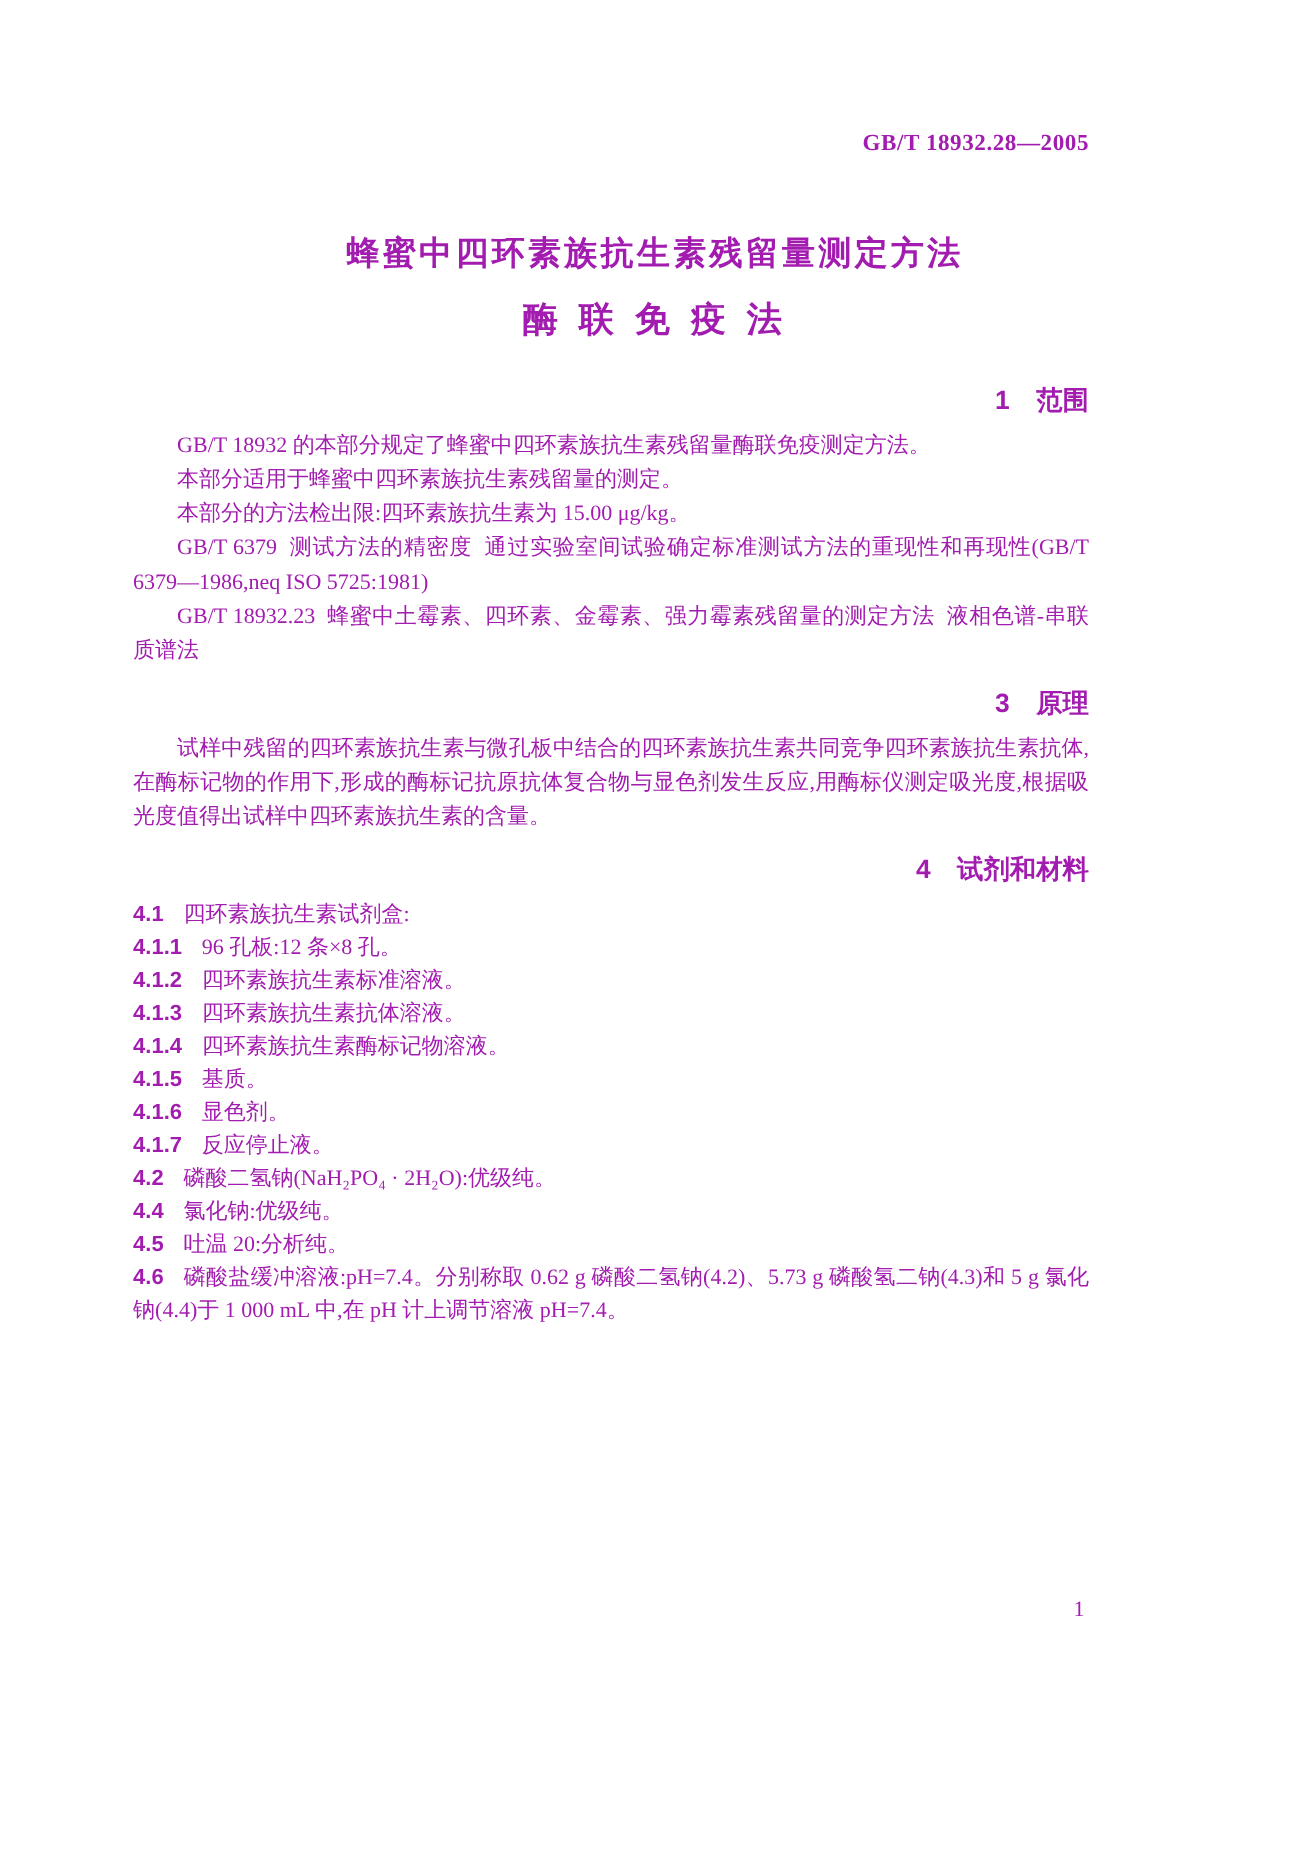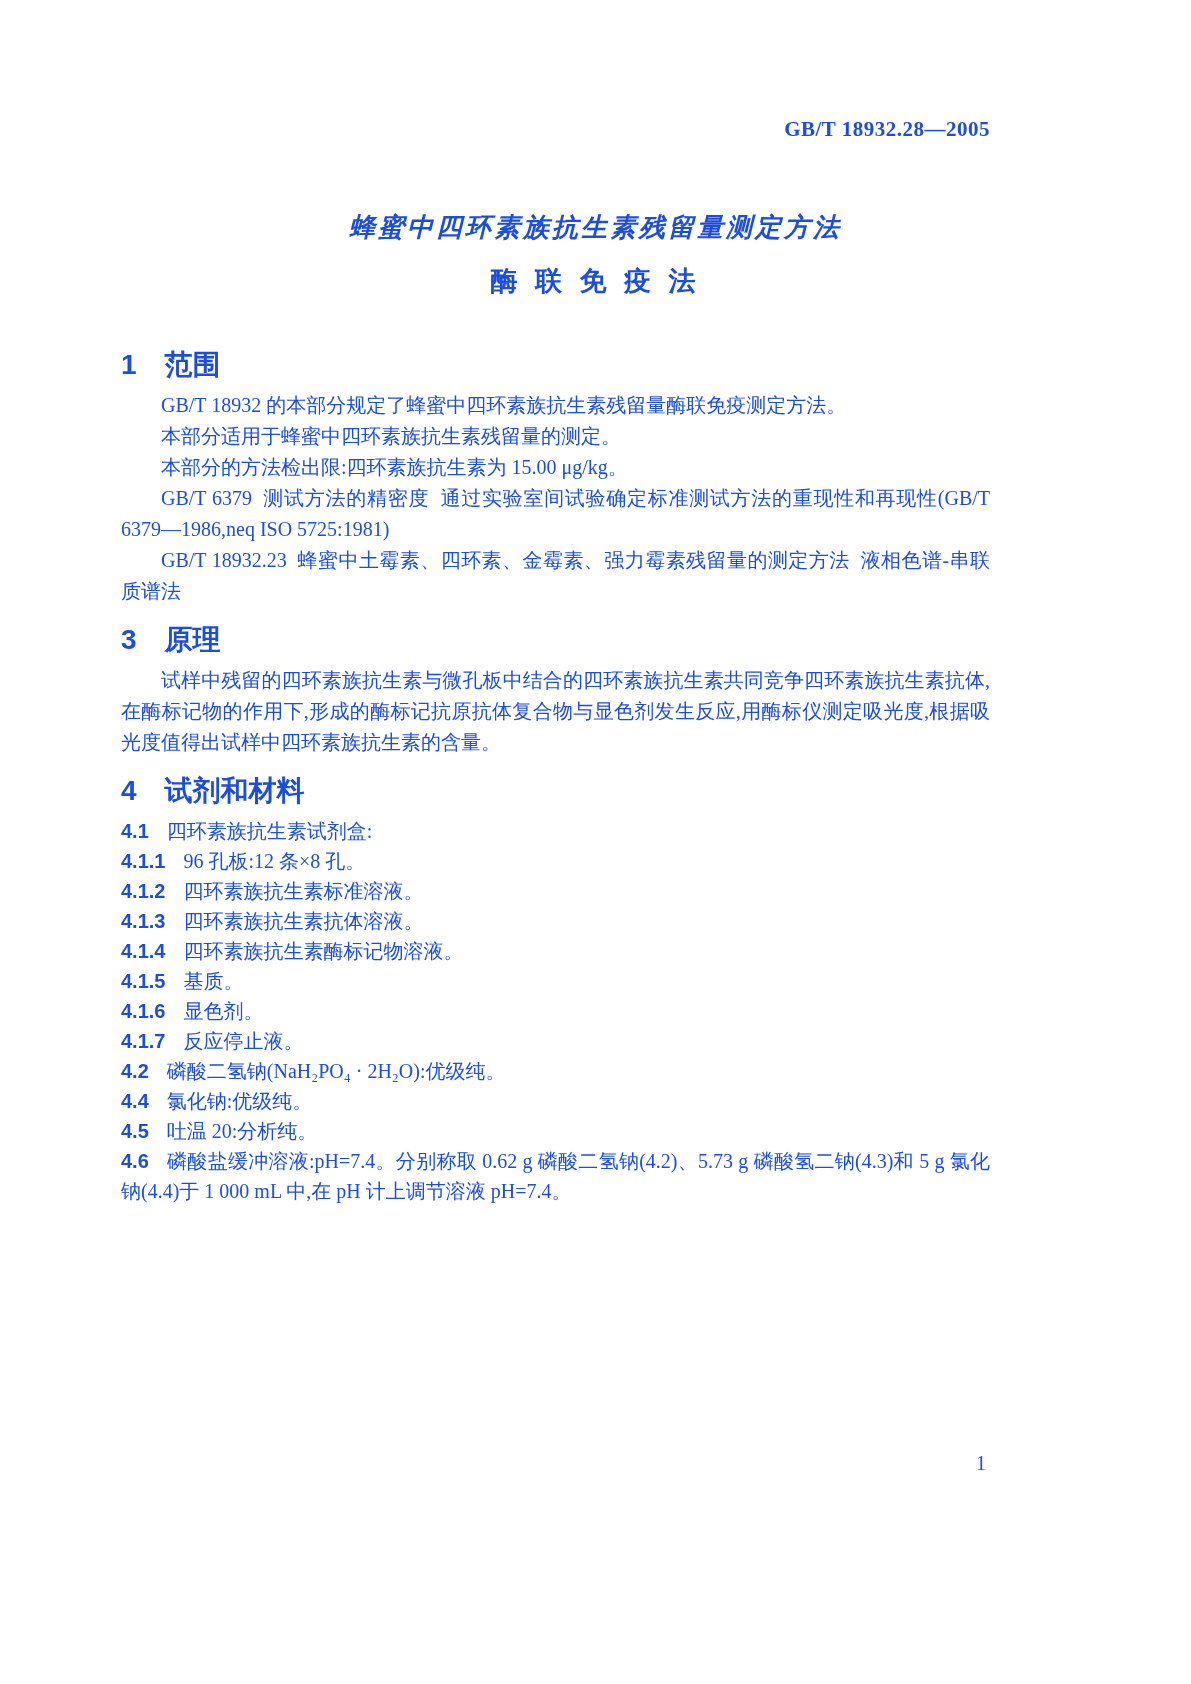--- a/index.html
+++ b/index.html
@@ -2,59 +2,59 @@
 <html><head>
 <meta charset="utf-8">
 <style>
   html, body { margin: 0; padding: 0; background: #e8e8e8; }
   .page {
     position: relative;
     width: 1191px;
     height: 1684px;
     margin: 0 auto;
     background: #ffffff;
-    color: #1d4ed8;
+    color: #a21caf;
     font-family: "Liberation Serif", "DejaVu Serif", serif;
     overflow: hidden;
   }
   .doc-code {
     position: absolute;
     top: 117px;
     right: 201px;
     font-size: 21px;
     font-weight: bold;
     letter-spacing: 0.5px;
   }
   .title-block {
     position: absolute;
     top: 210px;
     left: 0;
     right: 0;
     text-align: center;
     font-family: "Liberation Sans", "DejaVu Sans", sans-serif;
     font-weight: bold;
   }
-  .title-line1 { font-size: 26px; letter-spacing: 3px; font-style: italic; }
-  .title-line2 { margin-top: 18px; font-size: 27px; letter-spacing: 5px; }
+  .title-line1 { font-size: 30px; letter-spacing: 3px; }
+  .title-line2 { margin-top: 18px; font-size: 32px; letter-spacing: 5px; }
   .body-area {
     position: absolute;
     top: 352px;
     left: 121px;
     width: 869px;
     font-size: 20px;
     line-height: 31px;
     text-align: justify;
   }
   h2.sec-heading {
     margin: 20px 0 12px 0;
     font-family: "Liberation Sans", "DejaVu Sans", sans-serif;
     font-weight: bold;
-    font-size: 28px;
+    font-size: 24px;
     line-height: 26px;
-    text-align: left;
+    text-align: right;
   }
   h2.sec-heading:first-child { margin-top: 0; }
   .sec-num { display: inline-block; margin-right: 1em; }
   p.para {
     margin: 0;
     text-indent: 2em;
     white-space: pre-wrap;
     font-family: Liberation Serif, serif;
   }
   p.clause {

